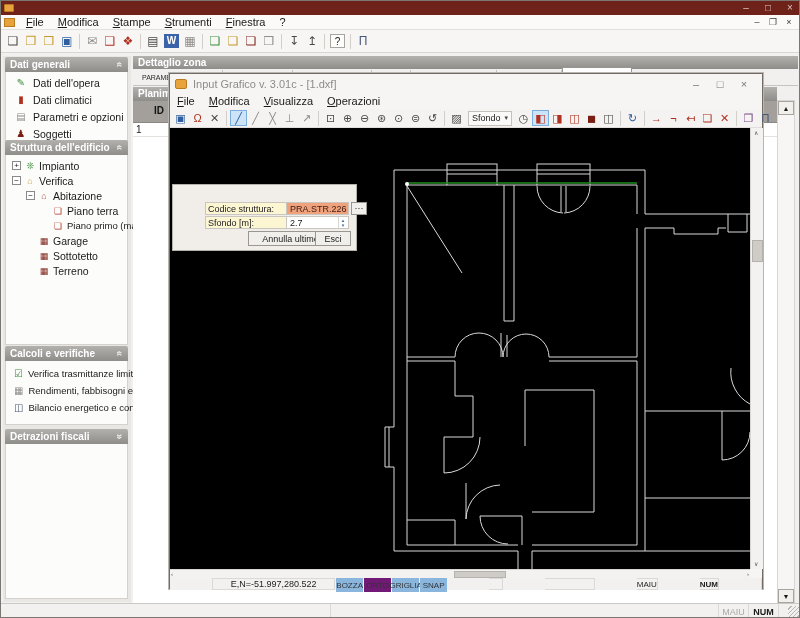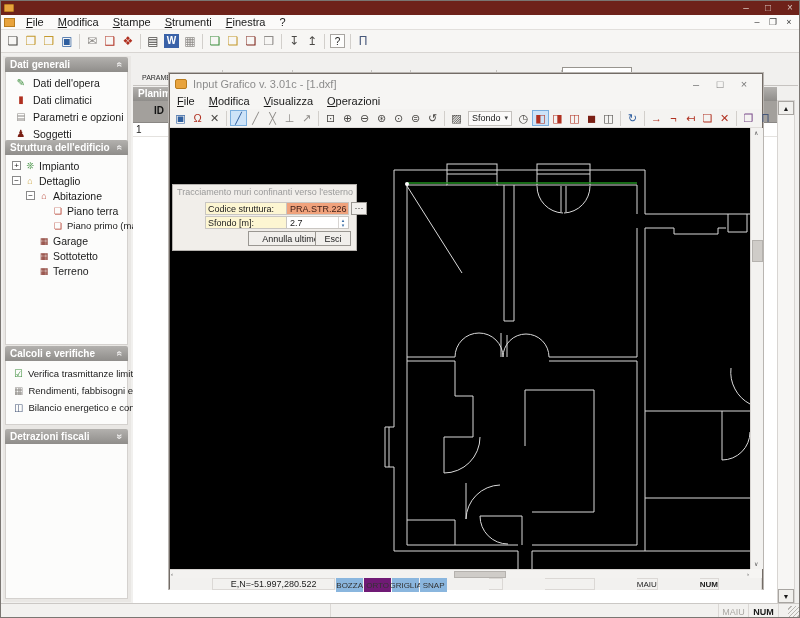--- a/index.html
+++ b/index.html
@@ -195,21 +195,21 @@
     </div>
     <div class="sb-body" style="top:99px;height:190px;padding-top:3px">
       <div class="trow" style="padding-left:6px">
         <span class="exp">+</span>
         <span class="tic c-green">❊</span>
         <span>Impianto</span>
       </div>
       <div class="trow" style="padding-left:6px">
         <span class="exp">−</span>
         <span class="tic c-gold">⌂</span>
-        <span>Dettaglio</span>
+        <span>Verifica</span>
       </div>
       <div class="trow" style="padding-left:20px">
         <span class="exp">−</span>
         <span class="tic c-red">⌂</span>
         <span>Abitazione</span>
       </div>
       <div class="trow" style="padding-left:46px">
         <span class="tic c-red">❏</span>
         <span>Piano terra</span>
       </div>
@@ -250,20 +250,23 @@
       </div>
     </div>
 
     <div class="sb-h" style="top:373px">
       <span>Detrazioni fiscali</span>
       <span class="chev">»</span>
     </div>
     <div class="sb-body" style="top:388px;height:155px"></div>
   </div>
 
+  <div id="dz-header" class="abs gray-h">
+    <span>Dettaglio zona</span>
+  </div>
 
   <div id="tabs" class="abs">
 
   <span class="tab">PARAMETRI TERMICI</span>
       <span class="tab">VENTILAZIONE</span>
       <span class="tab">RISCALDAMENTO</span>
       <span class="tab">A.C.S.</span>
       <span class="tab">RAFFRESCAMENTO</span>
       <span class="tab">GENERATORI</span>
       <span class="tab active">PLANIMETRIE</span>
@@ -381,21 +384,20 @@
           <path d="M348,423 V441 M362,423 V441"></path>
           <path d="M215,299 H224 M215,339 H224 M215,299 V339 M219,299 V339"></path>
           <path d="M237,58 L292,145"></path>
         </g>
         <line x1="237" y1="55" x2="467" y2="55" stroke="#1f8f1f" stroke-width="1.5"></line>
         <circle cx="237" cy="56" r="2" fill="#ffffff"></circle>
       </svg>
 
       
       <div id="dlg">
-        <div id="dlg-title">Tracciamento muri confinanti verso l'esterno</div>
         <div class="dlg-row" style="top:17px">
           <span class="dlg-lab">Codice struttura:</span>
           <span class="dlg-val val-code">PRA.STR.226</span>
           <span class="dots-btn">···</span>
         </div>
         <div class="dlg-row" style="top:31px">
           <span class="dlg-lab">Sfondo [m]:</span>
           <span class="dlg-val val-num">
             <span>2.7</span>
             <span class="spin">

